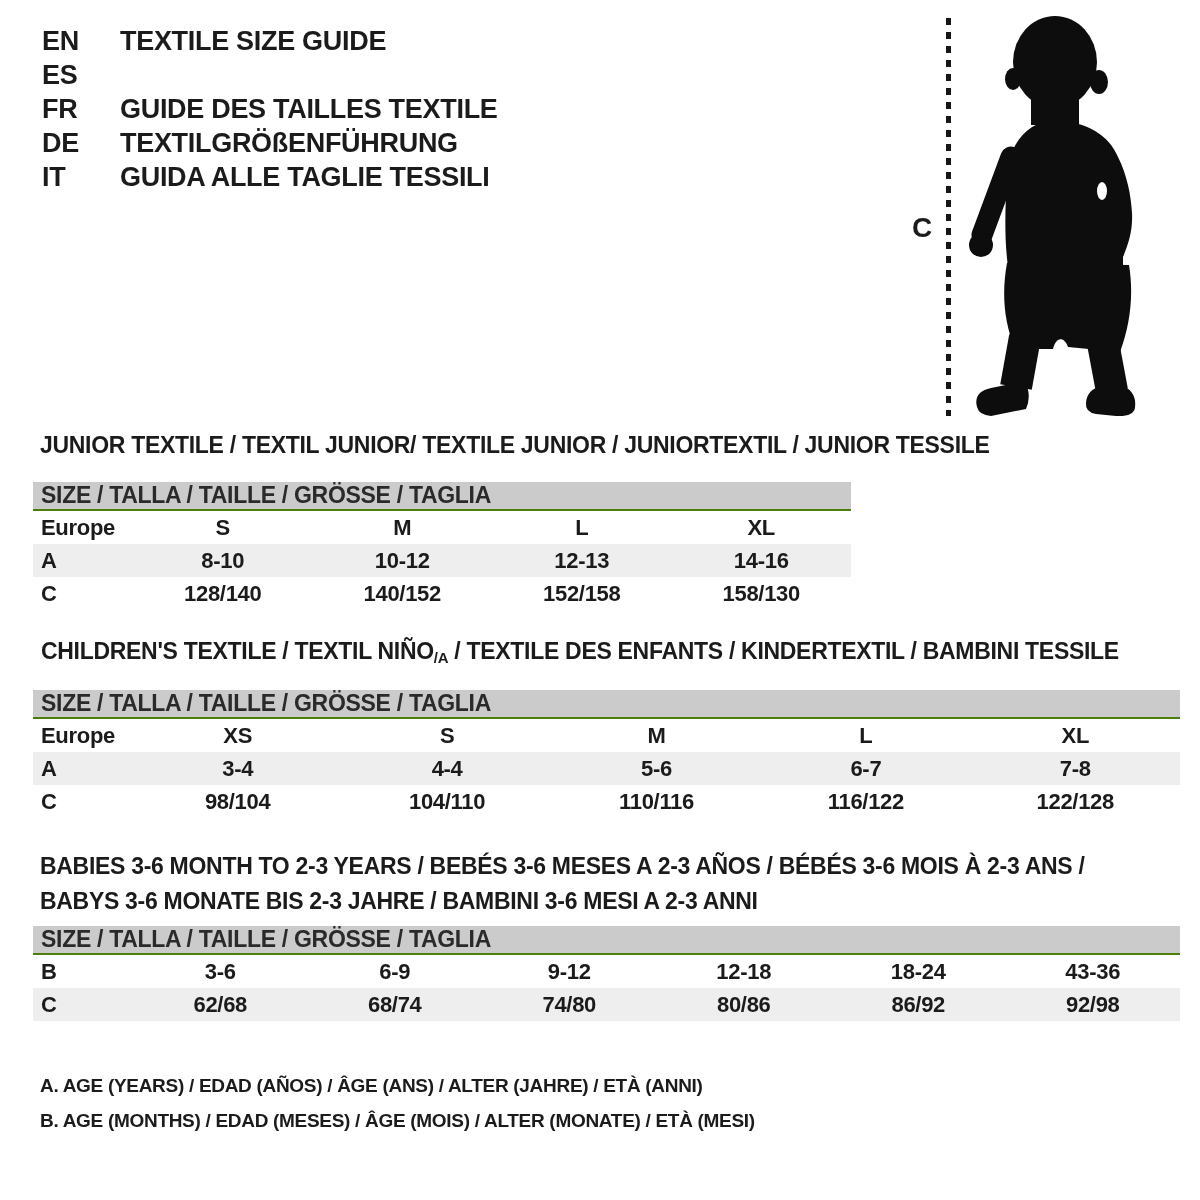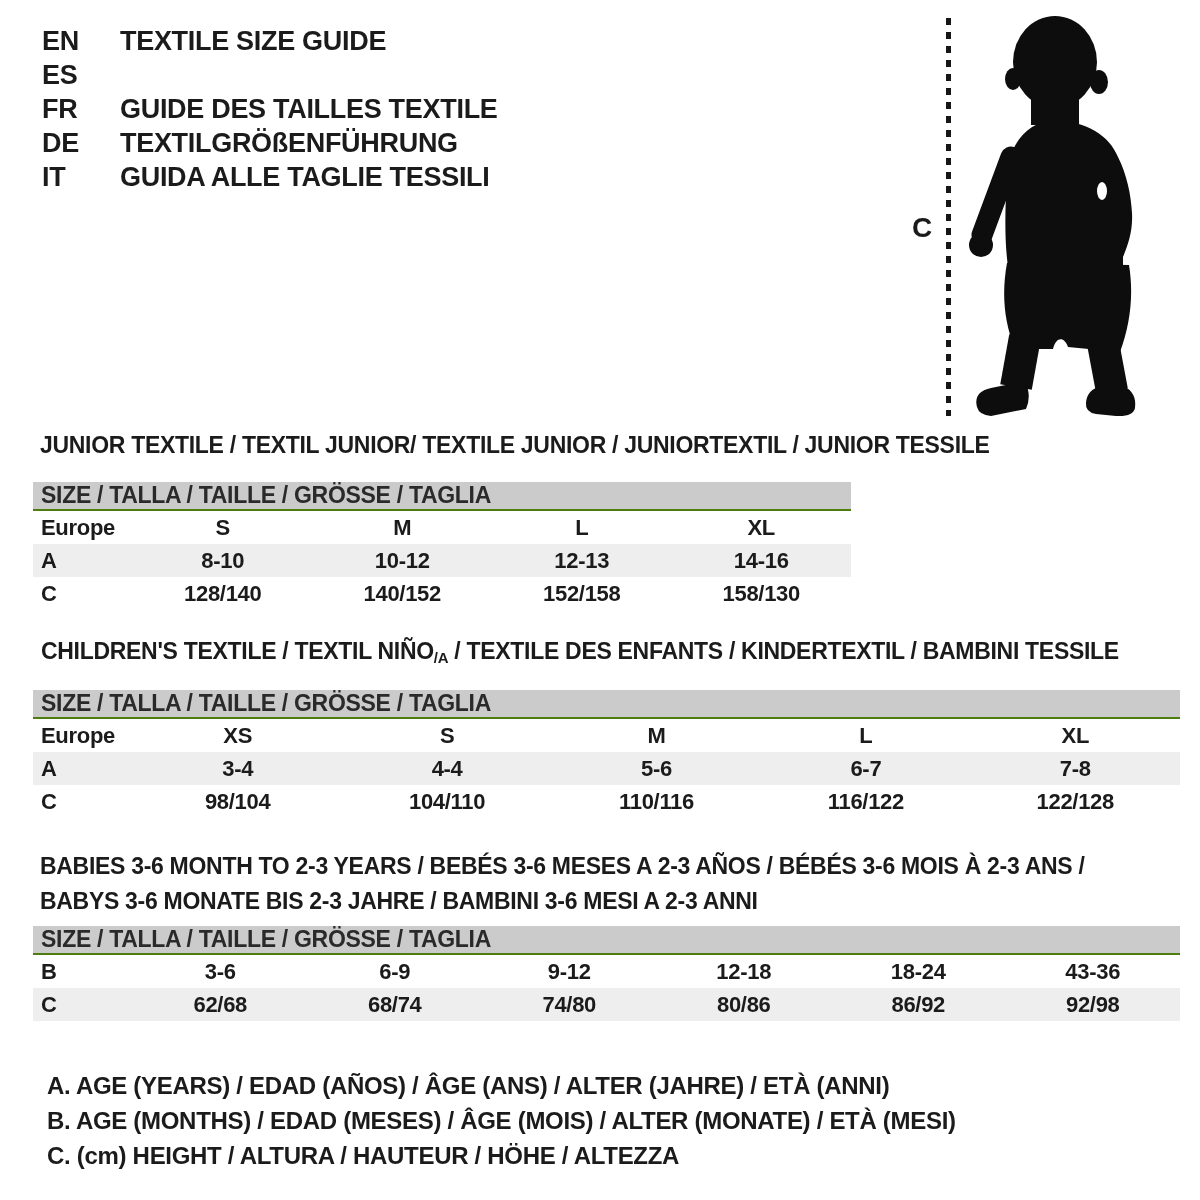--- a/index.html
+++ b/index.html
@@ -34,21 +34,21 @@
   .alt{background:#eeeeee;}
   .tbl{left:33px;}
   .tbl-junior{width:818px;}
   .tbl-junior .trow{grid-template-columns:100px repeat(4,1fr);}
   .tbl-wide{width:1147px;}
   .tbl-5 .trow{grid-template-columns:100px repeat(5,1fr);}
   .tbl-6 .trow{grid-template-columns:100px repeat(6,1fr);}
 
   
   .legend{left:40px;top:1068px;}
-  .legend-line{height:35px;display:flex;align-items:center;font-size:24px;white-space:nowrap;margin-left:7px;}
+  .legend-line{height:35px;display:flex;align-items:center;font-size:19px;white-space:nowrap;}
 </style>
 </head>
 <body>
 
 <div class="abs lang-block">
   <div class="lang-row">
     <span class="lang-code">EN</span>
     <span>TEXTILE SIZE GUIDE</span>
   </div>
   <div class="lang-row">
@@ -163,14 +163,13 @@
     <span class="cell">74/80</span>
     <span class="cell">80/86</span>
     <span class="cell">86/92</span>
     <span class="cell">92/98</span>
   </div>
 </div>
 
 <div class="abs legend">
   <div class="legend-line">A. AGE (YEARS) / EDAD (AÑOS) / ÂGE (ANS) / ALTER (JAHRE) / ETÀ (ANNI)</div>
   <div class="legend-line">B. AGE (MONTHS) / EDAD (MESES) / ÂGE (MOIS) / ALTER (MONATE) / ETÀ (MESI)</div>
-  <div class="legend-line">C. (cm) HEIGHT / ALTURA / HAUTEUR / HÖHE / ALTEZZA</div>
 </div>
 
 </body></html>

